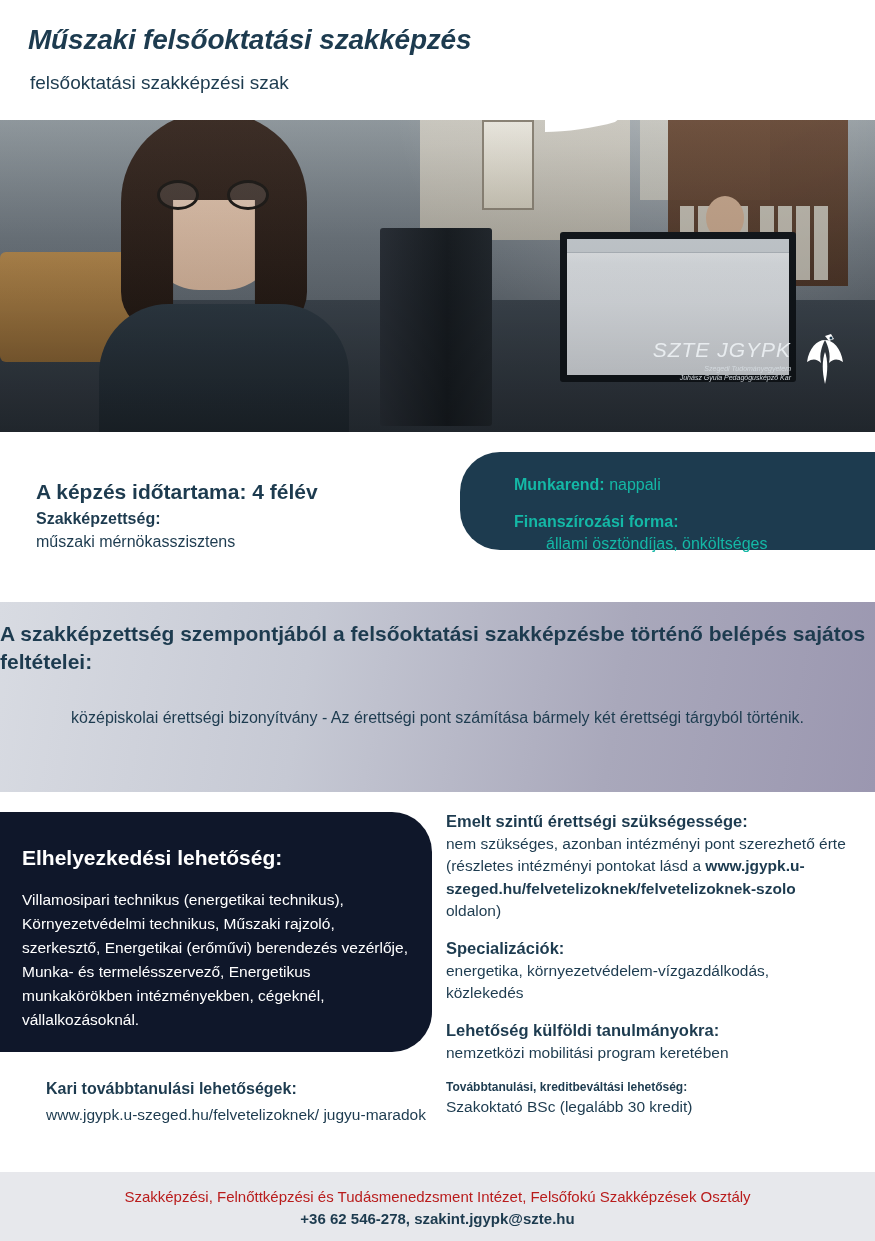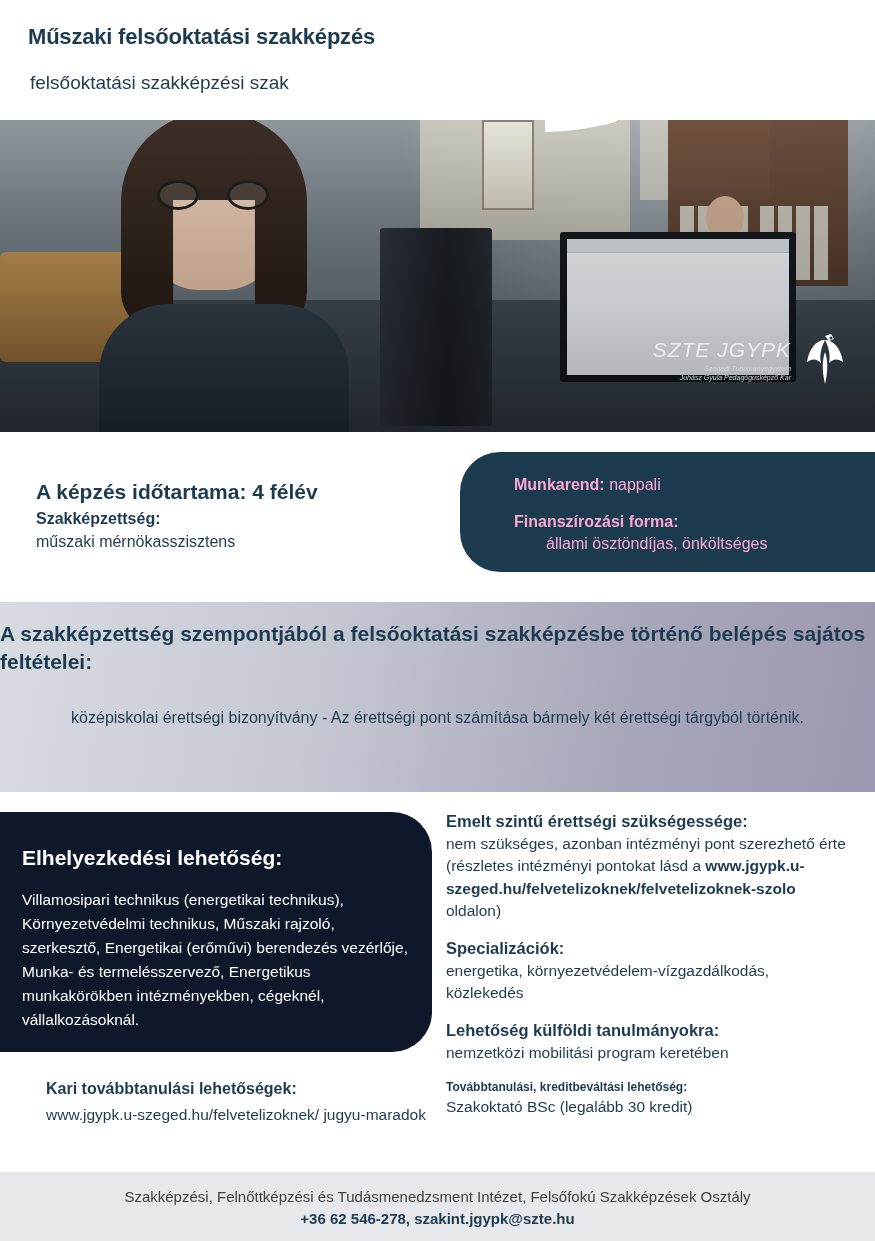--- a/index.html
+++ b/index.html
@@ -17,22 +17,23 @@
 
   
   .header {
     position: absolute; top: 0; left: 0;
     width: 875px; height: 120px;
     background: #ffffff;
     z-index: 5;
   }
   .header-title {
     position: absolute; left: 28px; top: 24px;
-    font-size: 22px; font-weight: bold; color: #1d3b4f;
+    font-size: 28px; font-weight: bold; color: #1d3b4f;
     letter-spacing: -0.2px;
+    font-style: italic;
   }
   .header-sub {
     position: absolute; left: 30px; top: 72px;
     font-size: 19px; color: #1d3b4f; font-weight: normal;
   }
   
   .header-curve {
     position: absolute; right: 0; top: 0;
     width: 330px; height: 132px;
     overflow: hidden;
@@ -169,24 +170,24 @@
   }
   .qual-label {
     position: absolute; left: 36px; top: 78px;
     font-size: 16px; font-weight: bold; color: #1d3b4f;
   }
   .qual-value {
     position: absolute; left: 36px; top: 101px;
     font-size: 16px; color: #1d3b4f;
   }
   .navy-card {
-    position: absolute; left: 460px; top: 20px; width: 415px; height: 120px;
+    position: absolute; left: 460px; top: 20px; width: 415px; height: 98px;
     background: #1d3b4f;
     border-radius: 40px 0 0 40px;
-    color: #f9a8d4;
+    color: #14b8a6;
   }
   .navy-card .row1 {
     position: absolute; left: 54px; top: 24px; font-size: 16px;
   }
   .navy-card .row2 {
     position: absolute; left: 54px; top: 61px; font-size: 16px; font-weight: bold;
   }
   .navy-card .row3 {
     position: absolute; left: 54px; top: 83px; font-size: 16px; margin-left: 32px;
   }
@@ -243,21 +244,21 @@
   .rc-last { position: absolute; left: 446px; top: 288px; width: 410px; }
   .rc-last .rc-title { font-size: 12px; }
 
   
   .footer {
     position: absolute; left: 0; top: 1172px; width: 875px; height: 69px;
     background: #e7e8ec; z-index: 3;
   }
   .footer-line1 {
     position: absolute; left: 0; right: 0; top: 16px; text-align: center;
-    font-size: 15px; color: #404040;
+    font-size: 15px; color: #b91c1c;
   }
   .footer-line2 {
     position: absolute; left: 0; right: 0; top: 38px; text-align: center;
     font-size: 15px; color: #1d3b4f; font-weight: bold;
   }
 </style>
 </head>
 <body>
 
 <div class="page">

